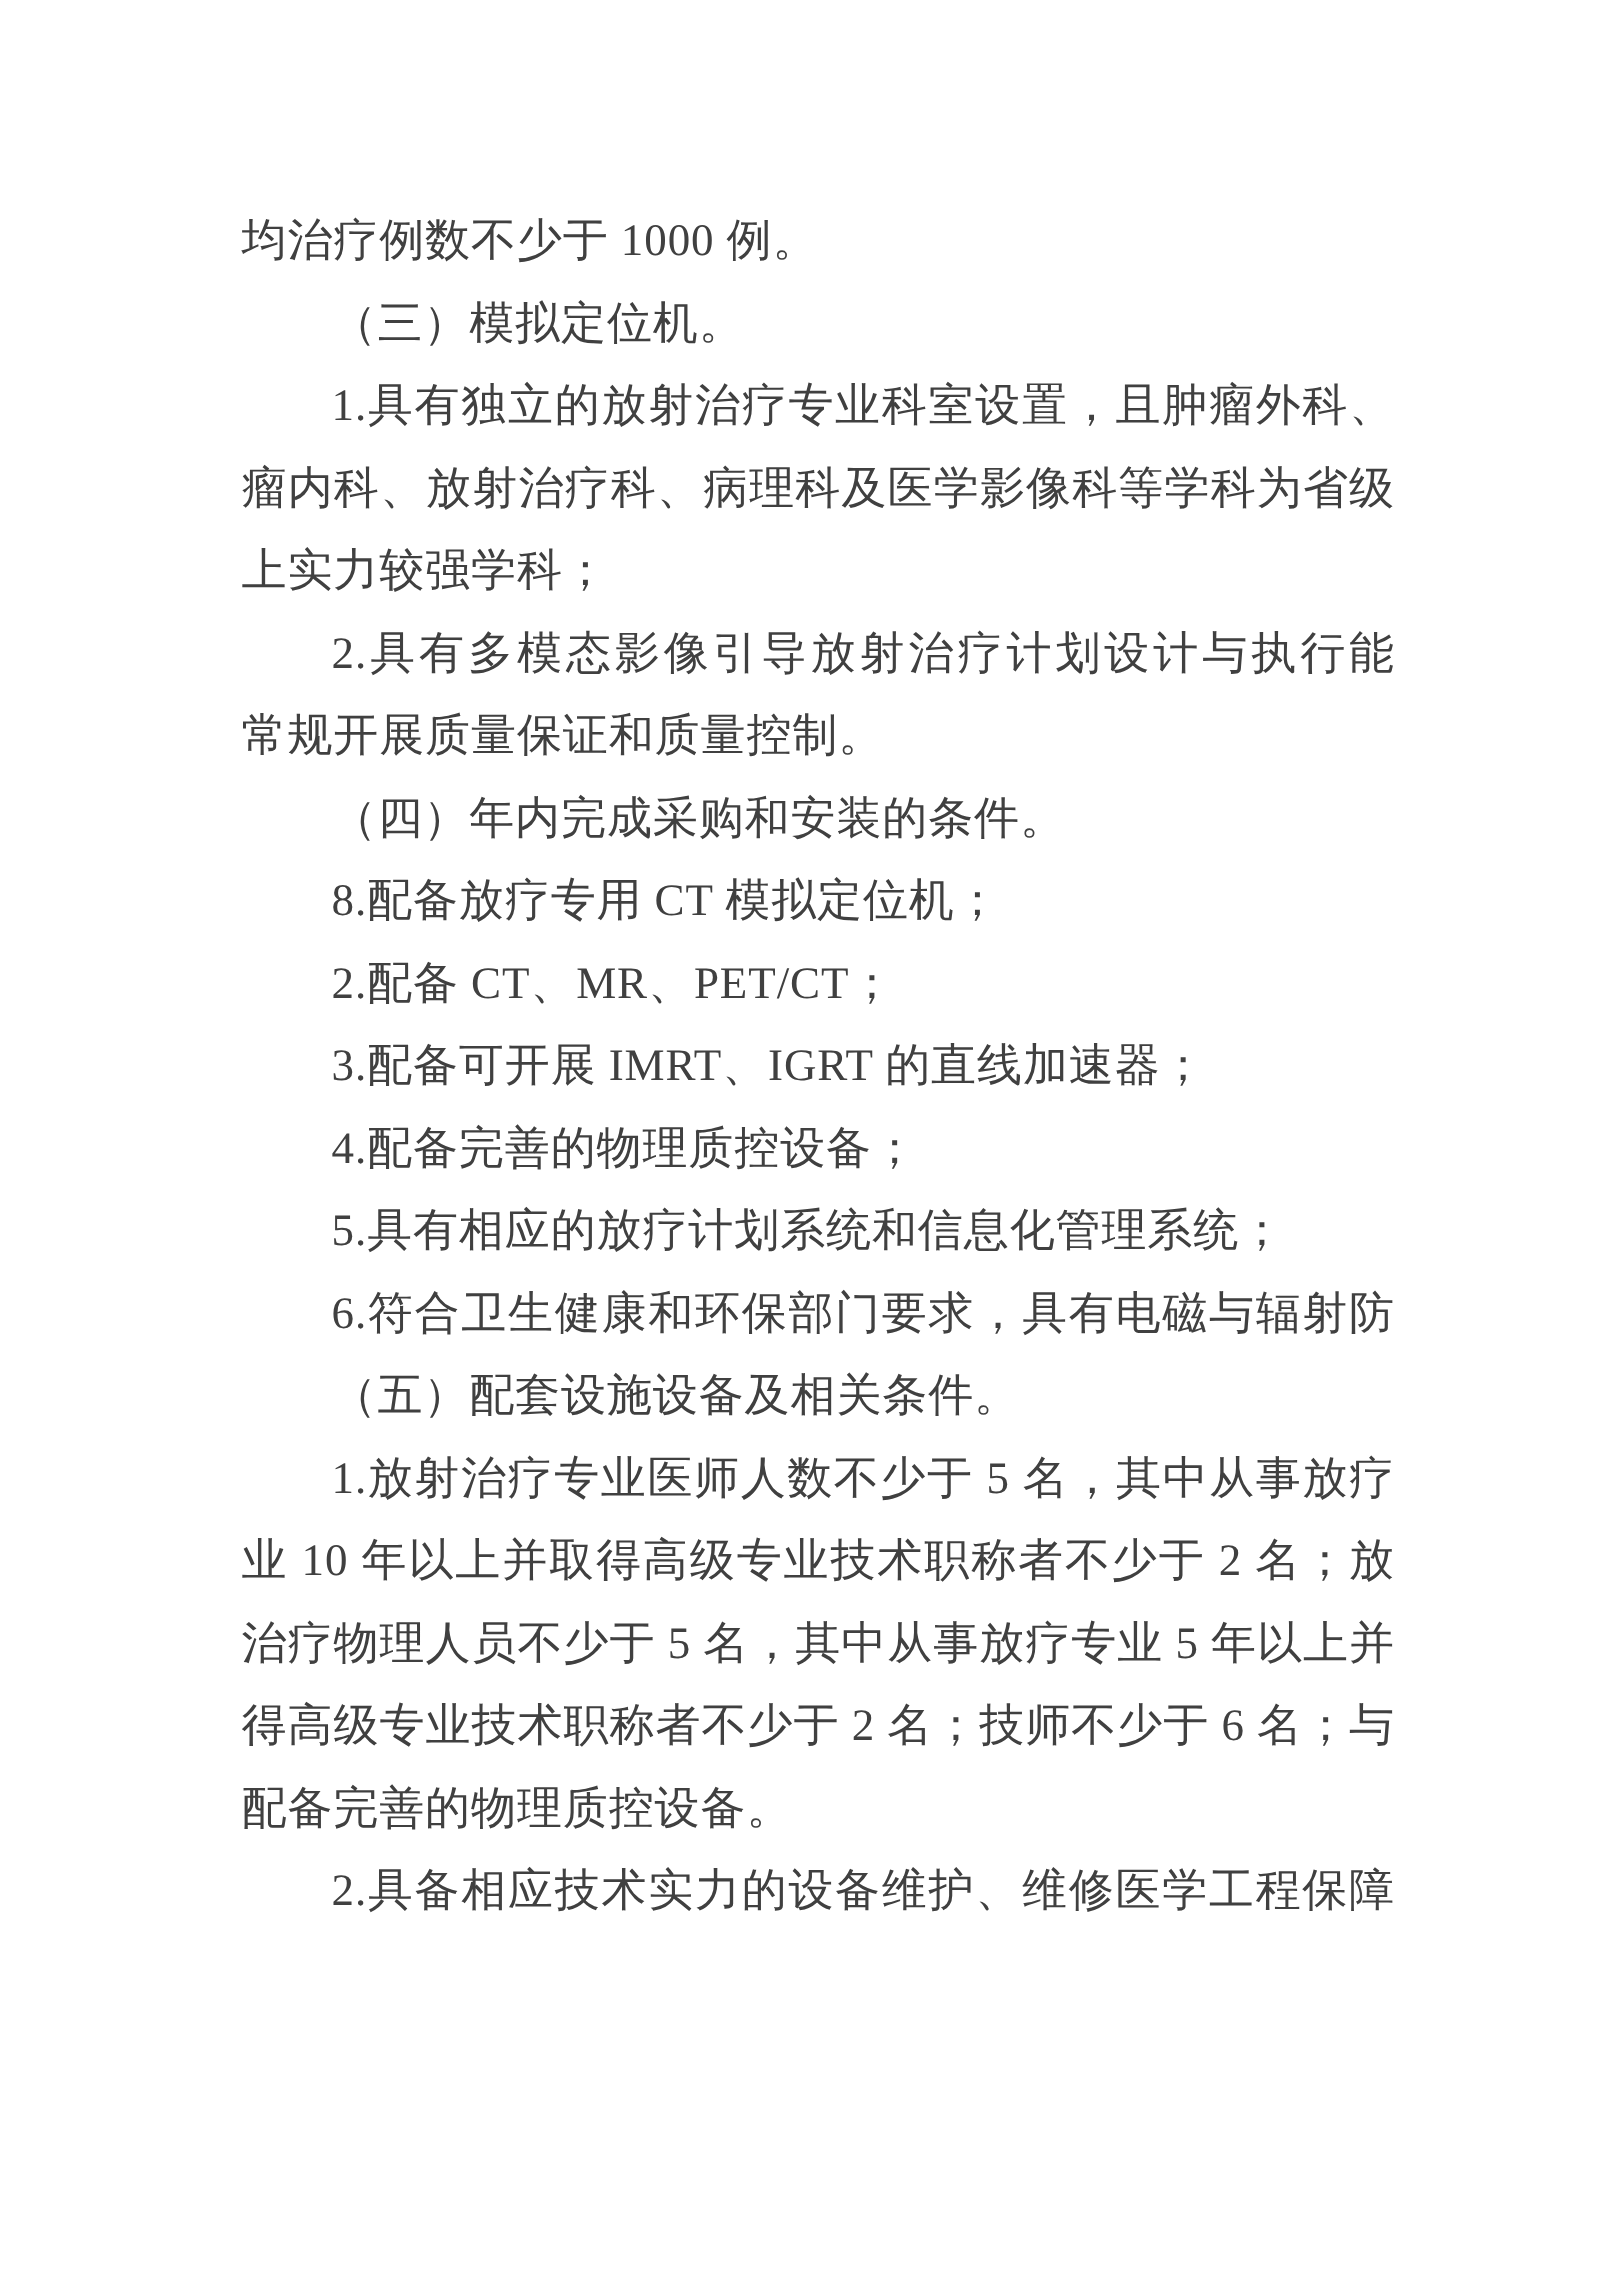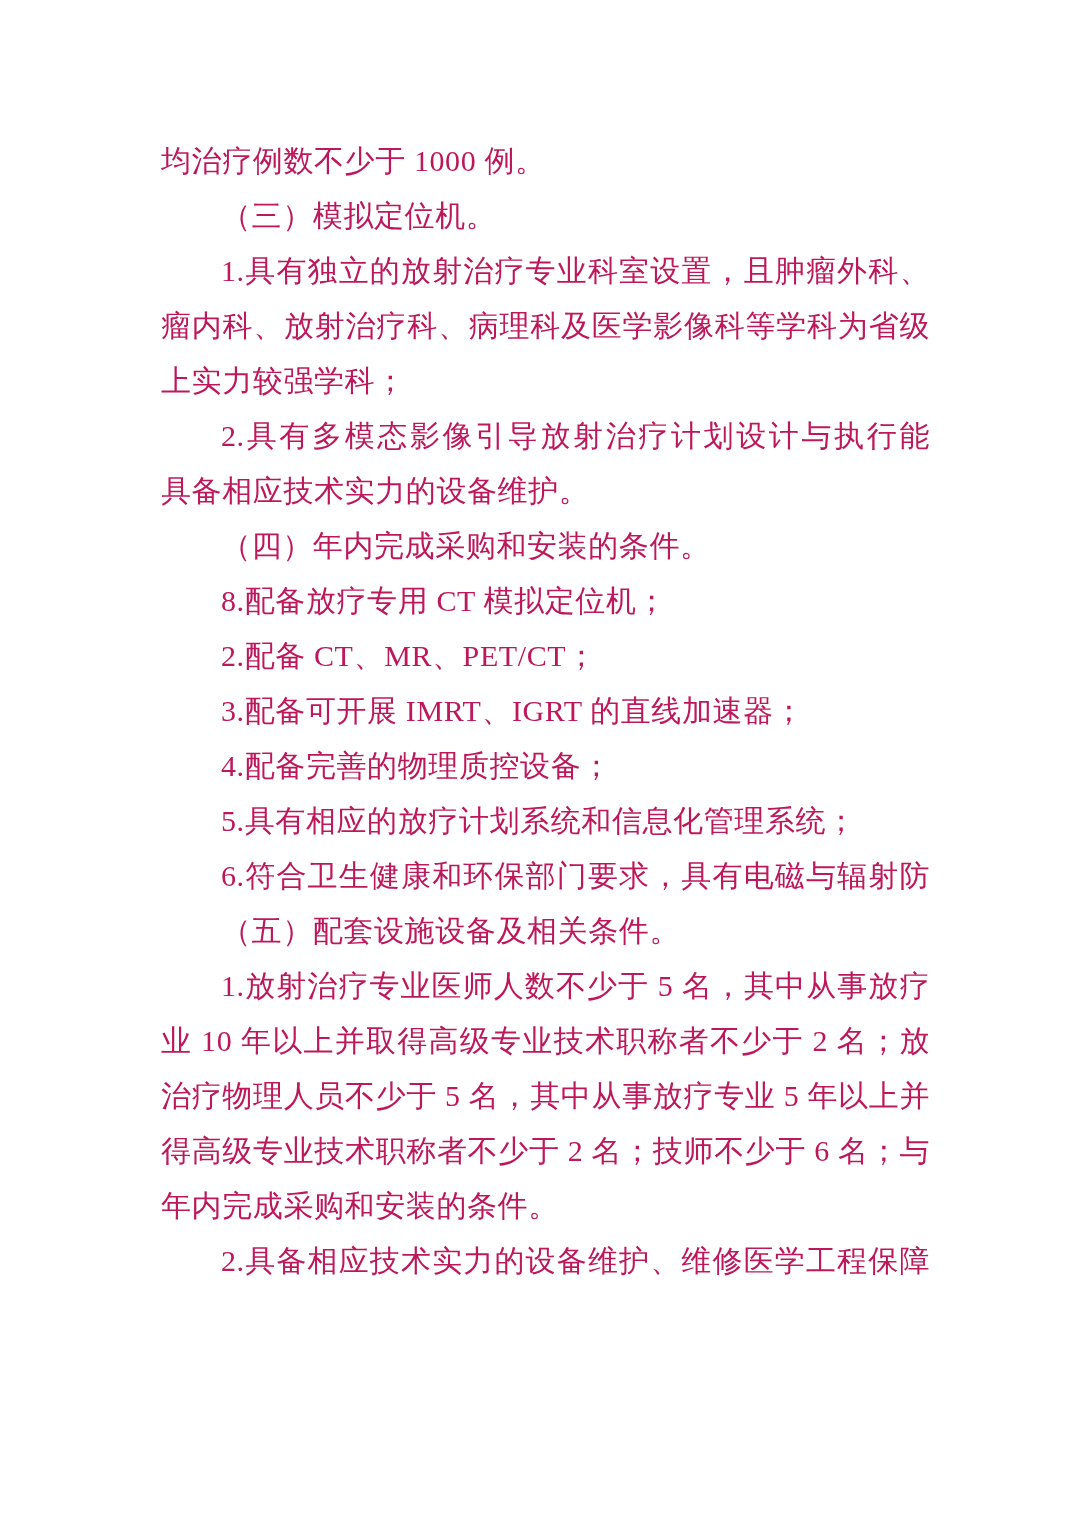--- a/index.html
+++ b/index.html
@@ -36,37 +36,37 @@
     white-space: normal;
     text-align: justify;
     text-align-last: justify;
     text-justify: inter-character;
     overflow: hidden;
   }
 </style>
 </head>
 <body style="background: rgb(255, 255, 255);">
 
-<div class="page" style="color: #be185d;">
+<div class="page" style="color: #404040;">
   <div class="text-block">
       <div class="line">均治疗例数不少于 1000 例。</div>
       <div class="line indent">（三）模拟定位机。</div>
       <div class="line indent fill">1.具有独立的放射治疗专业科室设置，且肿瘤外科、肿</div>
       <div class="line fill">瘤内科、放射治疗科、病理科及医学影像科等学科为省级以</div>
       <div class="line">上实力较强学科；</div>
       <div class="line indent fill">2.具有多模态影像引导放射治疗计划设计与执行能力，</div>
-      <div class="line">具备相应技术实力的设备维护。</div>
+      <div class="line">常规开展质量保证和质量控制。</div>
       <div class="line indent">（四）年内完成采购和安装的条件。</div>
       <div class="line indent">8.配备放疗专用 CT 模拟定位机；</div>
       <div class="line indent">2.配备 CT、MR、PET/CT；</div>
       <div class="line indent">3.配备可开展 IMRT、IGRT 的直线加速器；</div>
       <div class="line indent">4.配备完善的物理质控设备；</div>
       <div class="line indent">5.具有相应的放疗计划系统和信息化管理系统；</div>
       <div class="line indent fill">6.符合卫生健康和环保部门要求，具有电磁与辐射防护</div>
       <div class="line indent">（五）配套设施设备及相关条件。</div>
       <div class="line indent fill">1.放射治疗专业医师人数不少于 5 名，其中从事放疗专</div>
       <div class="line fill">业 10 年以上并取得高级专业技术职称者不少于 2 名；放射</div>
       <div class="line fill">治疗物理人员不少于 5 名，其中从事放疗专业 5 年以上并取</div>
       <div class="line fill">得高级专业技术职称者不少于 2 名；技师不少于 6 名；与开</div>
-      <div class="line">年内完成采购和安装的条件。</div>
+      <div class="line">配备完善的物理质控设备。</div>
       <div class="line indent fill">2.具备相应技术实力的设备维护、维修医学工程保障人</div>
     </div>
 </div>
 
 </body></html>

